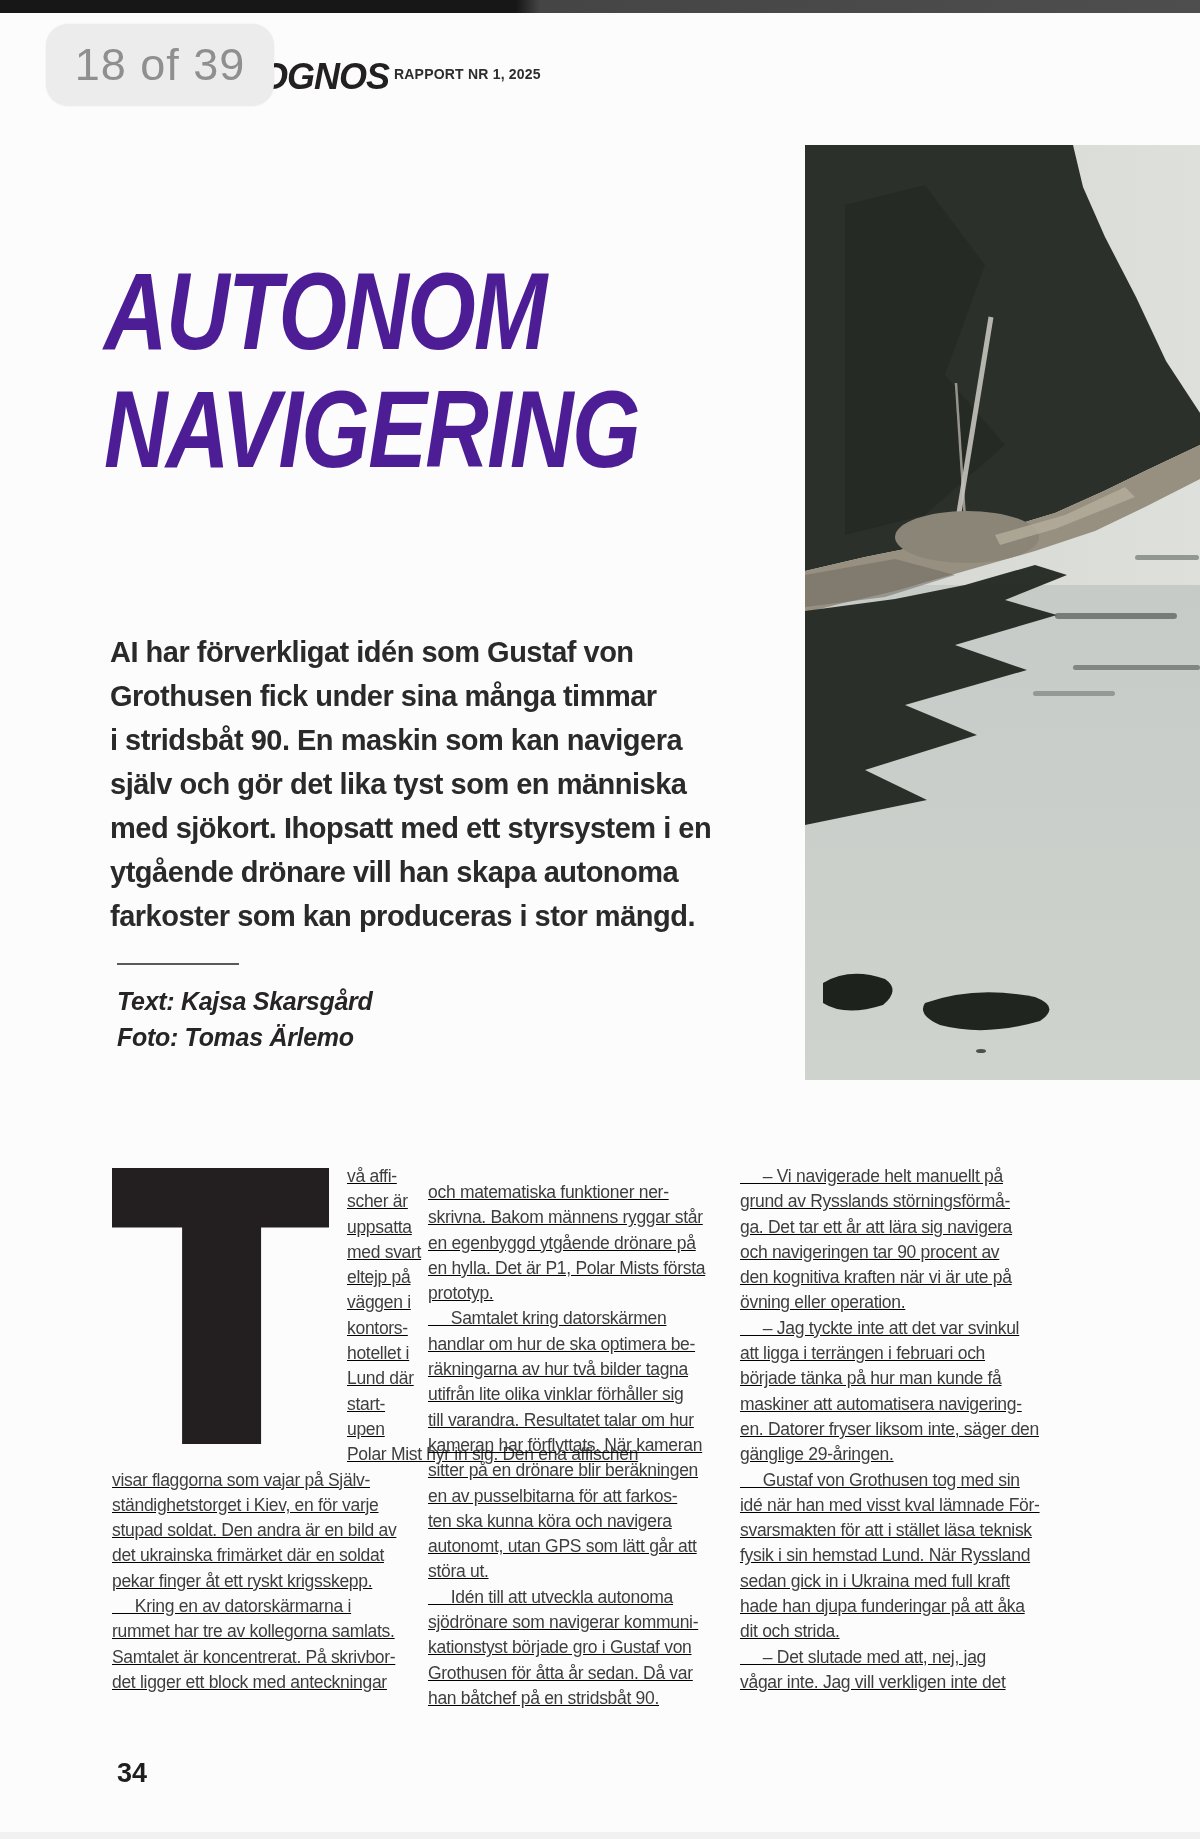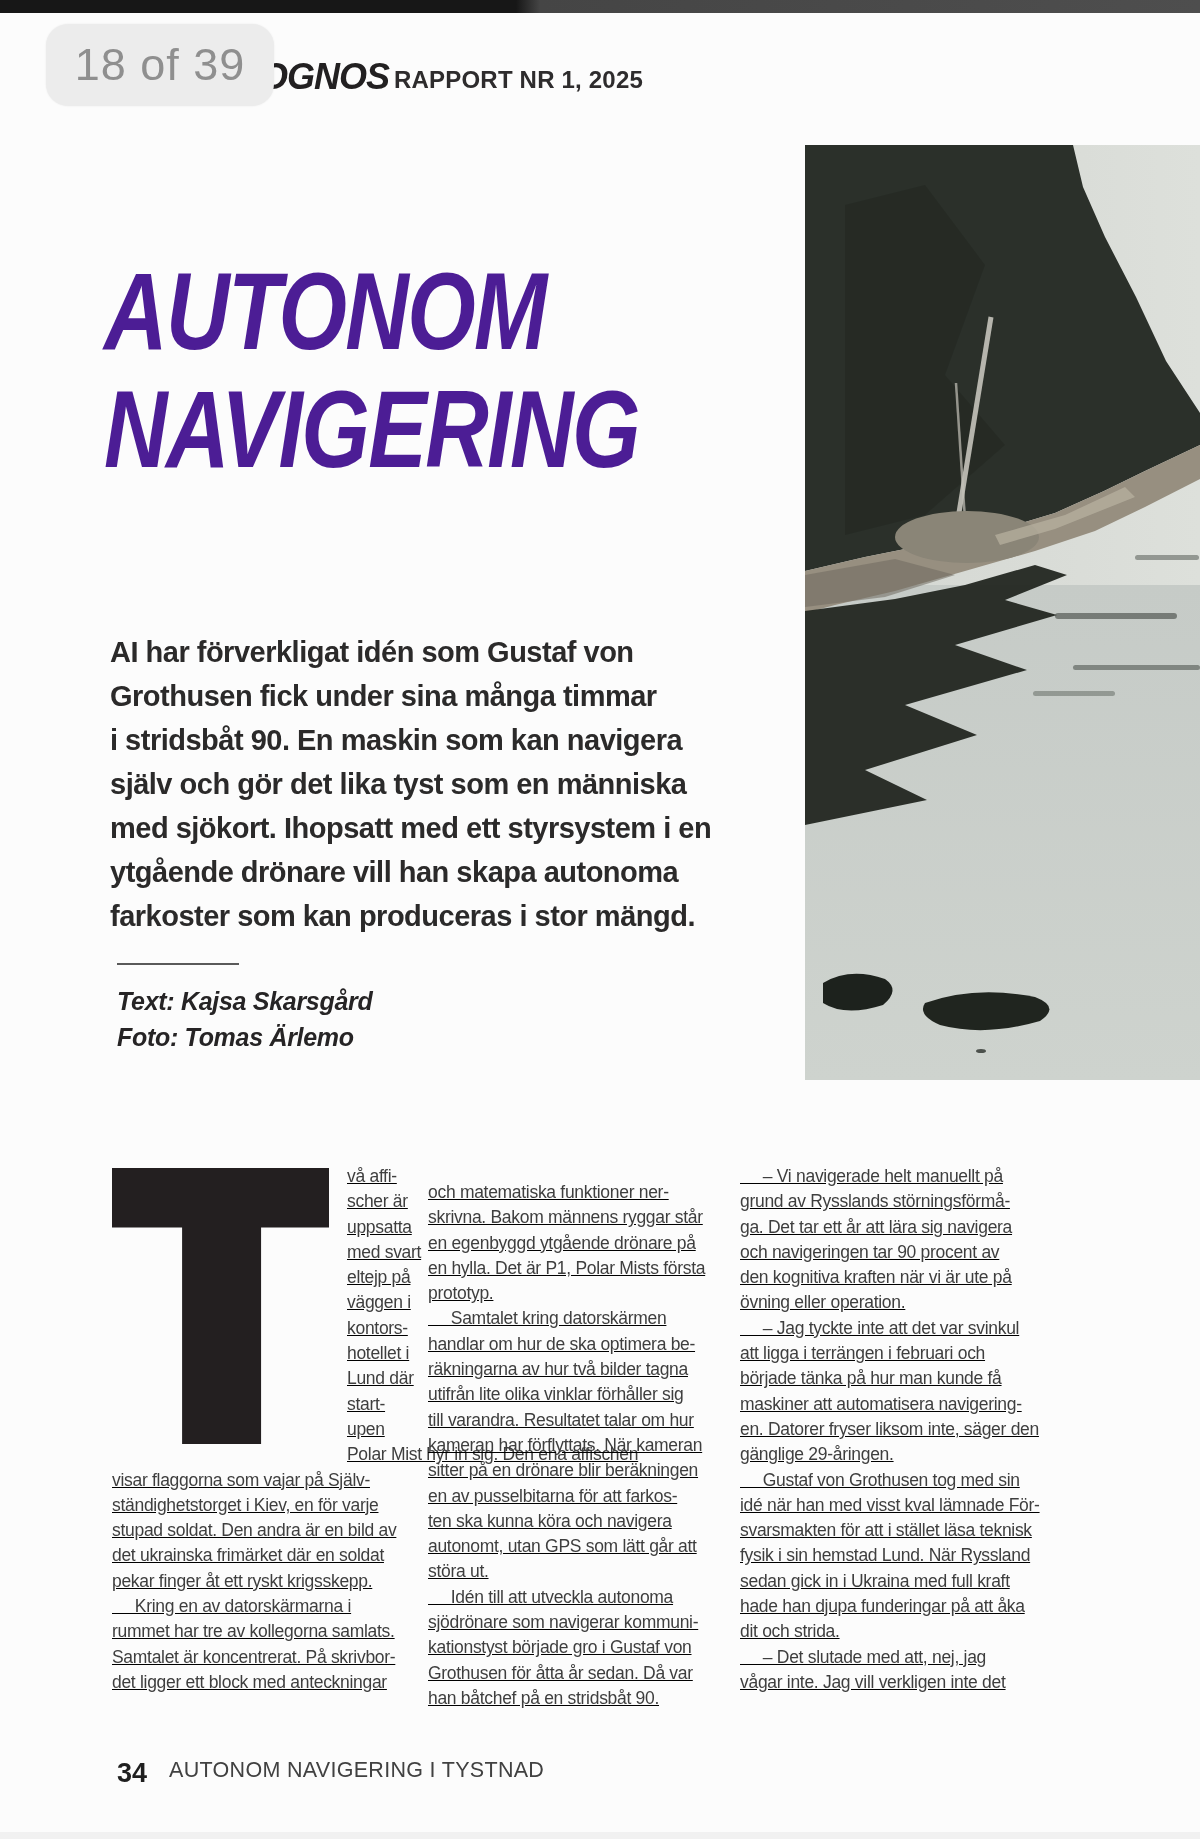--- a/index.html
+++ b/index.html
@@ -23,21 +23,21 @@
     font-size:45px;color:#8f8f8f;letter-spacing:1px;font-weight:400;
   }
   
   .masthead-word{
     position:absolute;left:212px;top:56px;z-index:1;
     font-size:36px;font-weight:bold;font-style:italic;color:#222021;
     letter-spacing:-1px;
   }
   .masthead-issue{
     position:absolute;left:394px;top:66px;z-index:1;
-    font-size:24px;font-weight:bold;color:#2e2c2d;letter-spacing:0.2px;
+    font-size:14px;font-weight:bold;color:#2e2c2d;letter-spacing:0.2px;
   }
   
   .photo{
     position:absolute;left:805px;top:145px;width:395px;height:935px;overflow:hidden;
   }
   .photo svg{display:block;}
   
   .title{
     position:absolute;left:104px;top:252px;width:700px;
     font-size:110px;line-height:118px;font-weight:bold;font-style:italic;
@@ -218,15 +218,14 @@
 sedan gick in i Ukraina med full kraft
 hade han djupa funderingar på att åka
 dit och strida.
      – Det slutade med att, nej, jag
 vågar inte. Jag vill verkligen inte det</div>
   </div>
 </div>
 
 <div class="footer">
   <span class="pagenum">34</span>
-  <span class="foottext">AUTONOM NAVIGERING I TYSTNAD</span>
 </div>
 <div class="bottom-strip"></div>
 
 </body></html>

